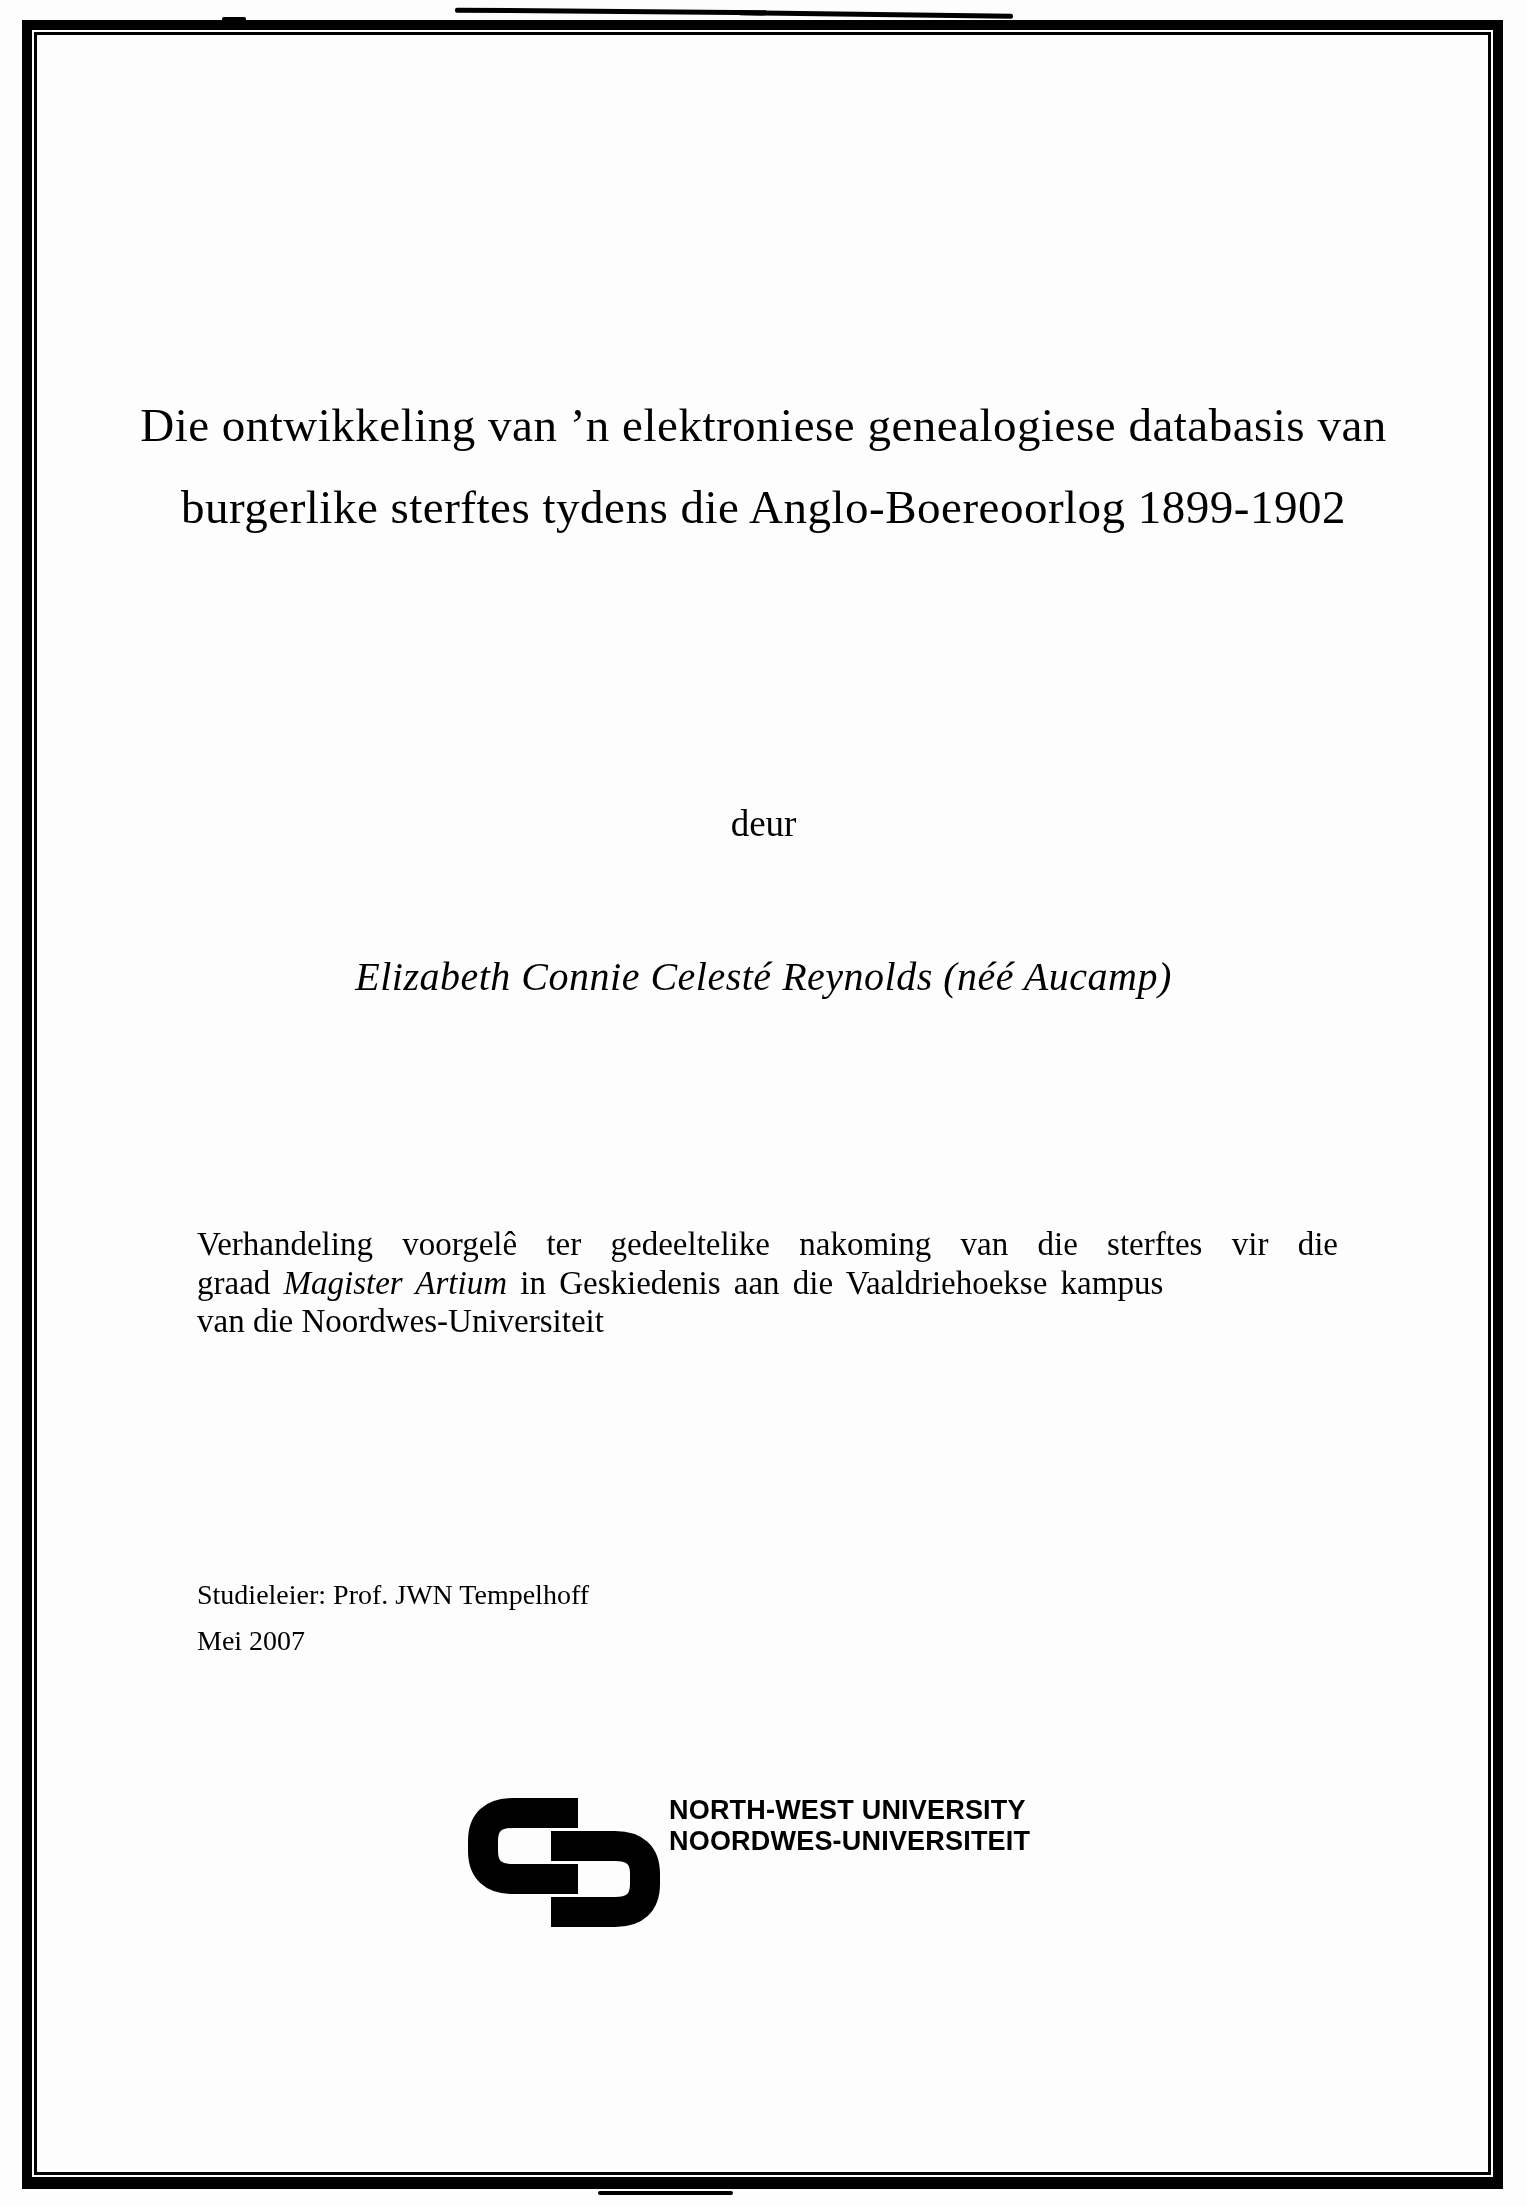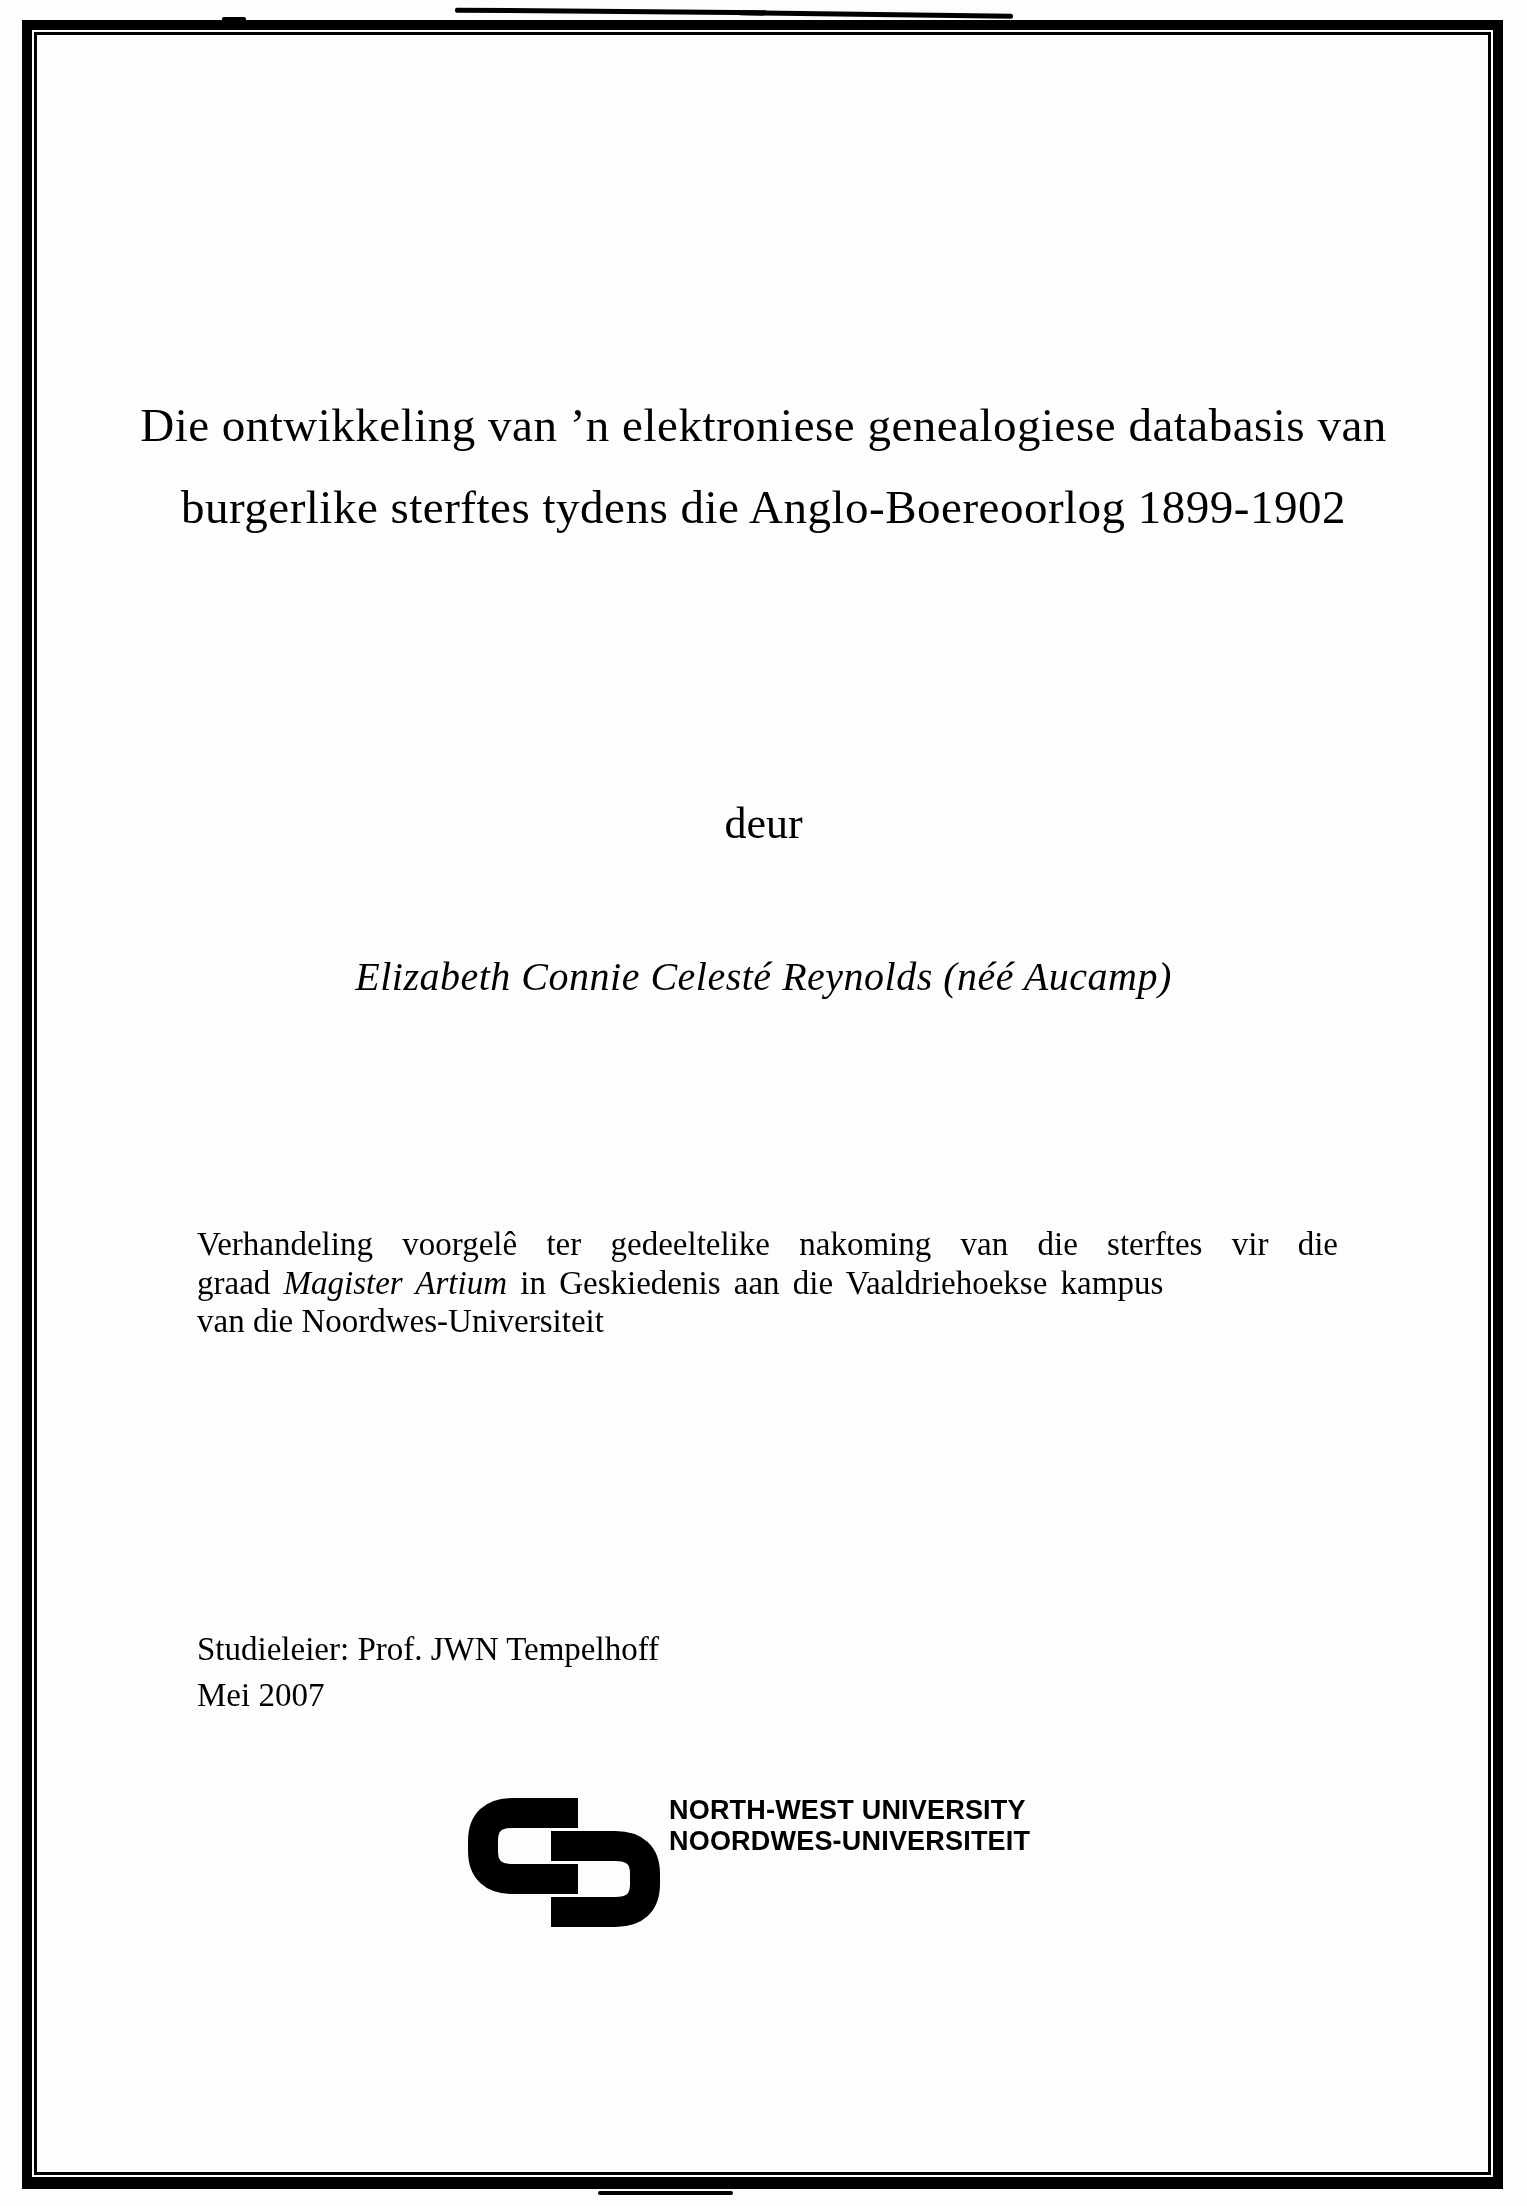--- a/index.html
+++ b/index.html
@@ -20,35 +20,35 @@
   .a1 { left:455px; top:9px;  width:312px; height:5px; transform:rotate(0.5deg); }
   .a2 { left:738px; top:12px; width:275px; height:5px; transform:rotate(0.7deg); }
   .a3 { left:222px; top:17px; width:24px;  height:5px; }
   .a4 { left:598px; top:2191px; width:135px; height:4px; }
 
   .centered { position:absolute; left:13px; width:1501px; text-align:center; }
 
   .title { top:384px; font-size:47px; line-height:82px; letter-spacing:0.5px; }
   .title .tl { display:block; white-space:nowrap; }
 
-  .byline { top:806px; font-size:44px; line-height:36px; }
+  .byline { top:806px; font-size:37px; line-height:36px; }
   .author { top:954px; font-size:40px; line-height:46px; letter-spacing:0.5px;font-style:italic; }
 
   .statement {
     position:absolute; left:197px; top:1225px; width:1141px;
     font-size:33px; line-height:38.5px;
   }
   .st-line { display:block; }
   .st-justify { text-align:justify; text-align-last:justify; }
   .st-2 { word-spacing:5px; white-space:nowrap; }
   .statement em { font-style:italic; }
 
   .supervisor {
-    position:absolute; left:197px; top:1626px;
-    font-size:33px; line-height:46px;
+    position:absolute; left:197px; top:1572px;
+    font-size:28px; line-height:46px;
   }
 
   .logo { position:absolute; left:467px; top:1795px; width:680px; height:140px; }
   .logo-mark { position:absolute; left:0; top:2px; }
   .logo-mark path { fill:none; stroke:#000; stroke-width:30; stroke-linecap:butt; }
   .logo-text {
     position:absolute; left:121px; top:0;
     font-family:"Liberation Sans","DejaVu Sans",sans-serif;
     font-weight:600; font-size:27px; line-height:30.5px;
     letter-spacing:0.2px; white-space:nowrap; color:#000;

